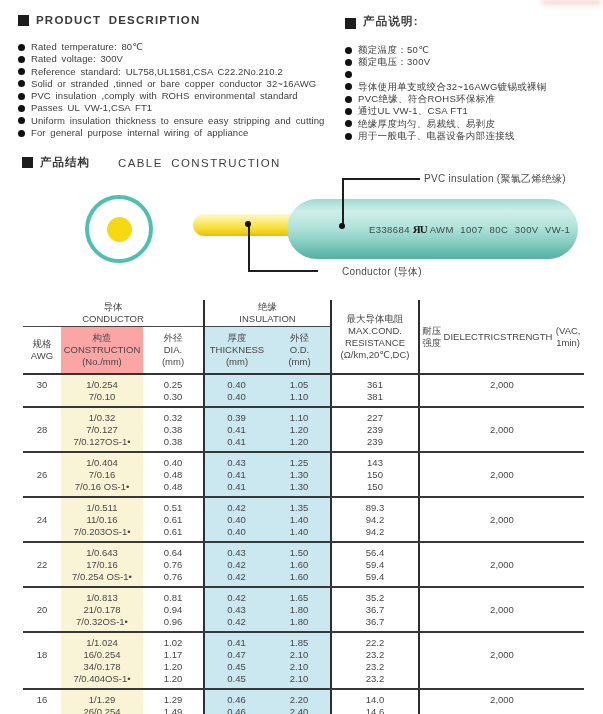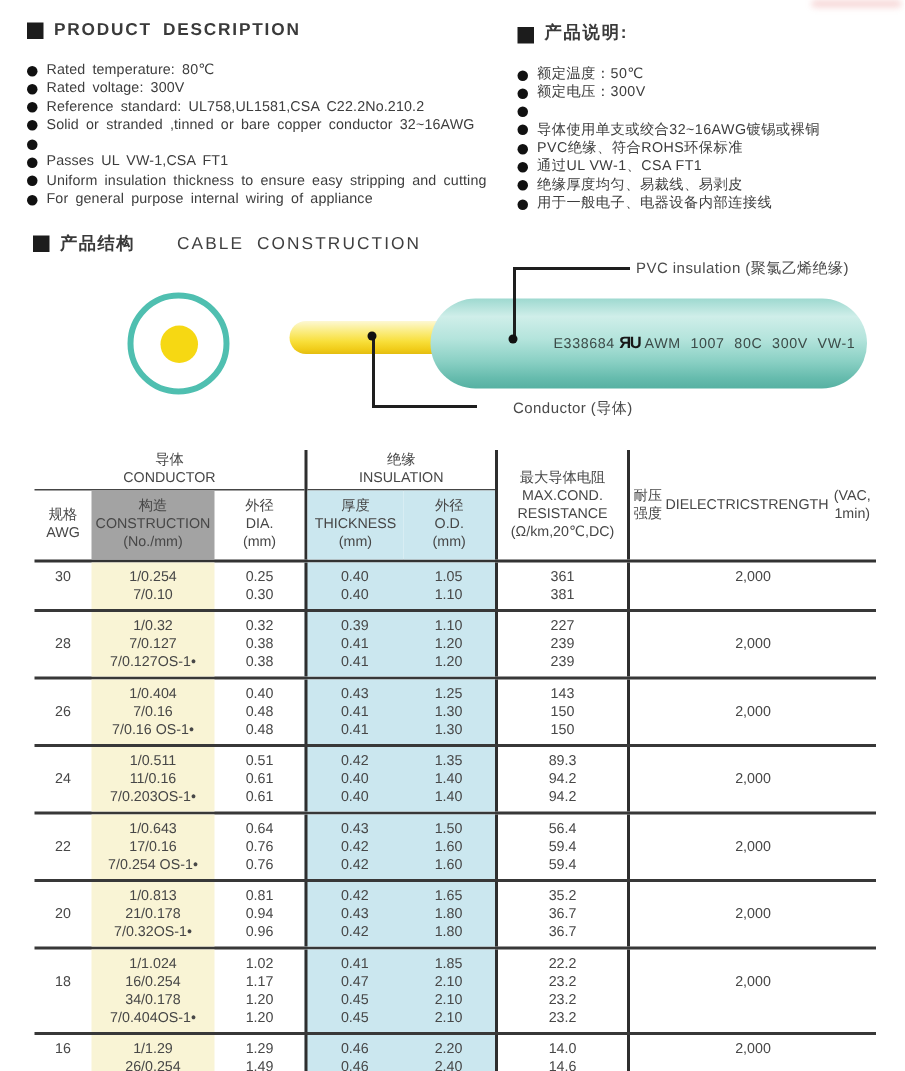--- a/index.html
+++ b/index.html
@@ -36,36 +36,36 @@
   .xsec .core { width:25px; height:25px; border-radius:50%; background:#f6d813; }
   .rod { position:absolute; left:193px; top:44px; width:114px; height:22px; z-index:1;
     border-radius:11px 0 0 11px;
     background:linear-gradient(180deg,#fdf8d4 0%,#fbee8a 28%,#f8df3a 62%,#f1cd1a 85%,#e3bd10 100%); }
   .cable { position:absolute; left:287px; top:29px; width:291px; height:60px; z-index:2;
     border-radius:30px;
     background:linear-gradient(180deg,#9ed9d0 0%,#cfeee9 20%,#b4e4dc 45%,#8ad0c4 70%,#67bcae 88%,#56b1a2 100%);
     display:flex; align-items:center; }
   .cable .print { padding-left:82px; font-size:9.5px; color:#3c4b48; letter-spacing:0.4px;
     word-spacing:3.5px; white-space:nowrap; }
-  .cable .ulmark { font-weight:bold; font-size:11px; letter-spacing:-1px; color:#171717; margin:0 3px; }
+  .cable .ulmark { font-weight:bold; font-size:11px; letter-spacing:-1px; color:#171717; margin:0 3px;font-family:Liberation Serif, serif; }
   .lead { position:absolute; background:#1e1e1e; z-index:3; }
   .ldot { position:absolute; width:6px; height:6px; border-radius:50%; background:#111; z-index:4; }
   .dlabel { position:absolute; font-size:10px; color:#4a4a4a; letter-spacing:0.3px; white-space:nowrap; z-index:4; }
   
   .spec { position:absolute; left:23px; top:300px; width:561px; font-size:9.5px; color:#474747; }
   .thead { display:flex; border-bottom:2px solid #333; }
   .thgroup { display:flex; flex-direction:column; }
   .th-conductor { width:180px; }
   .th-insulation { width:127px; border-left:2px solid #2e2e2e; }
   .glabel { height:27px; display:flex; flex-direction:column; align-items:center; justify-content:center;
     border-bottom:1px solid #454545; line-height:12px; }
   .subrow { display:flex; height:46px; }
   .subcell { display:flex; flex-direction:column; align-items:center; justify-content:center; line-height:12px; text-align:center; }
   .w-awg{width:38px;} .w-cons{width:82px;} .w-dia{width:60px;} .w-th{width:65px;} .w-od{width:62px;}
-  .bg-y { background:#a3a3a3; } .bg-b { background:#cbe7ef; }
+  .bg-y { background:#fca5a5; } .bg-b { background:#cbe7ef; }
   .th-res { width:88px; border-left:2px solid #2e2e2e; display:flex; flex-direction:column;
     align-items:center; justify-content:center; line-height:12px; text-align:center; }
   .th-die { width:166px; border-left:2px solid #2e2e2e; display:flex; 
     align-items:center; line-height:12px; text-align:center; }
   .tbody .group { display:flex; border-top:2px solid #383838; }
   .tbody .group:first-child { border-top:none; }
   .cell { padding:3.5px 0; text-align:center; line-height:12px; }
   .c-awg{width:38px;} .c-cons{width:82px; background:#f9f4d5;} .c-dia{width:60px;}
   .c-th{width:65px; background:#cbe7ef; border-left:2px solid #2e2e2e;}
   .c-od{width:62px; background:#cbe7ef;}
@@ -97,20 +97,21 @@
         <li>
           <span class="dot"></span>
           <span class="txt">Reference standard: UL758,UL1581,CSA C22.2No.210.2</span>
         </li>
         <li>
           <span class="dot"></span>
           <span class="txt">Solid or stranded ,tinned or bare copper conductor 32~16AWG</span>
         </li>
         <li>
           <span class="dot"></span>
+          <span class="txt">PVC insulation ,comply with ROHS environmental standard</span>
         </li>
         <li>
           <span class="dot"></span>
           <span class="txt">Passes UL VW-1,CSA FT1</span>
         </li>
         <li>
           <span class="dot"></span>
           <span class="txt">Uniform insulation thickness to ensure easy stripping and cutting</span>
         </li>
         <li>

